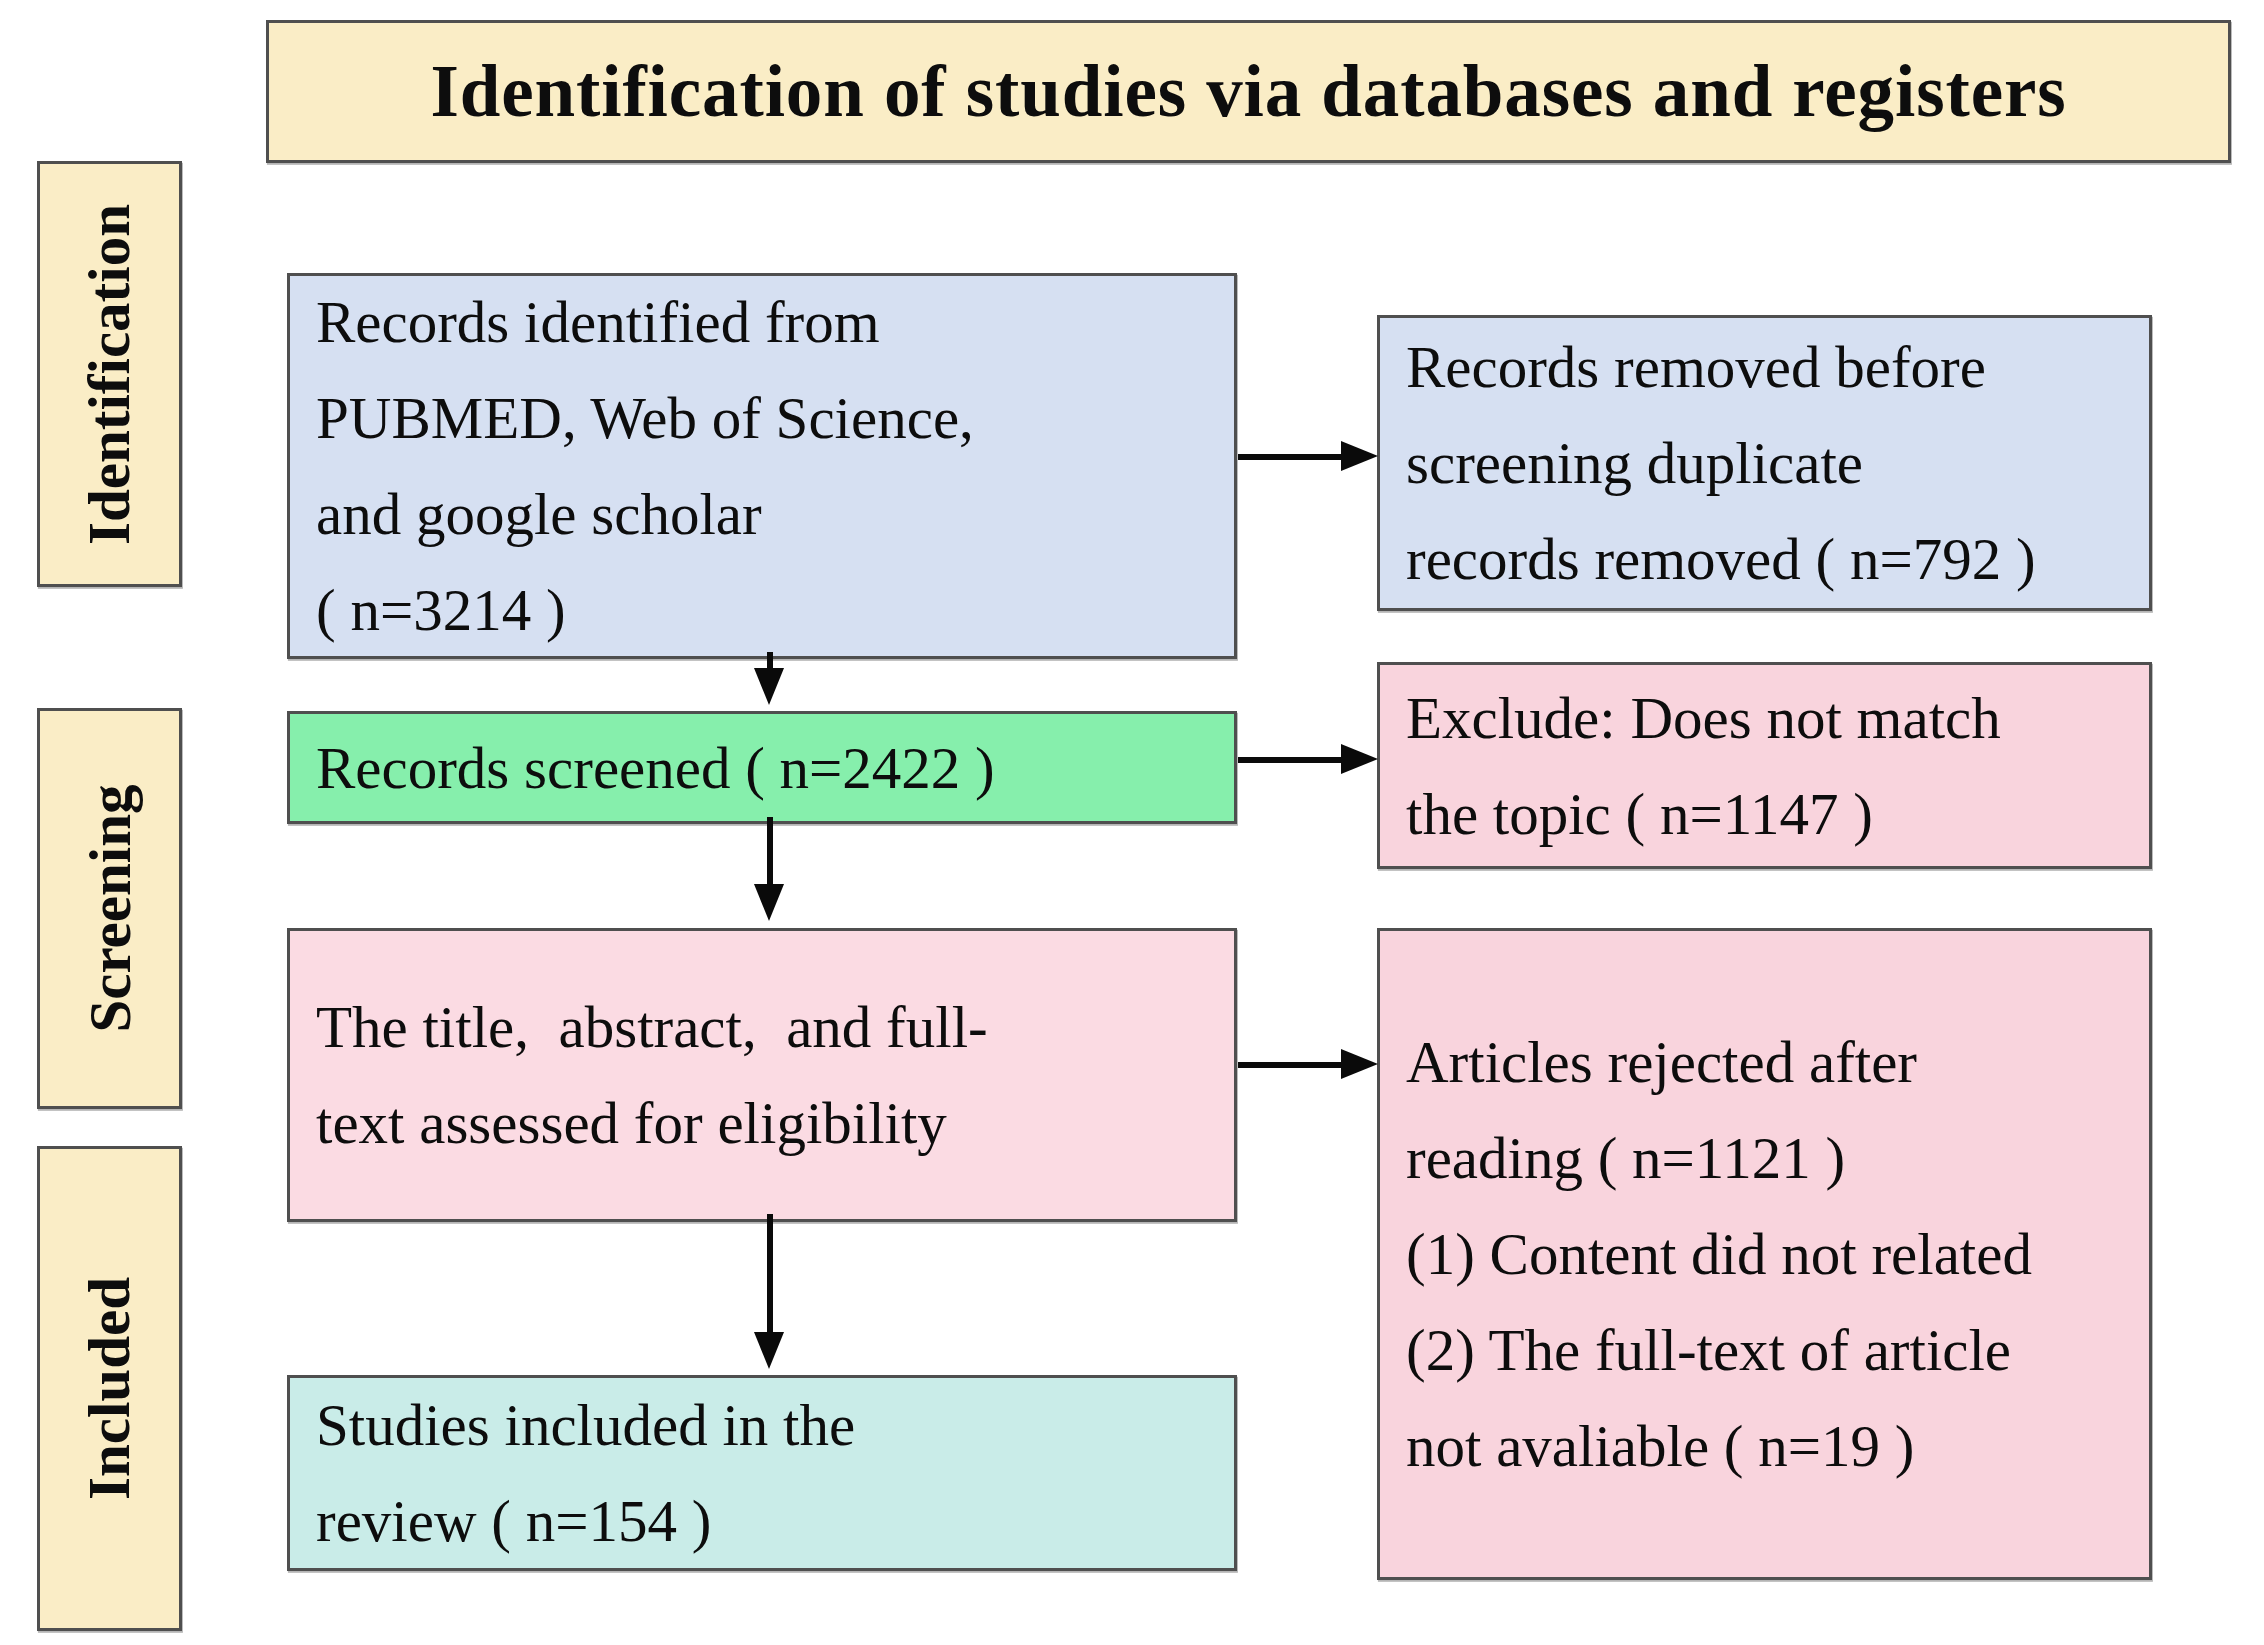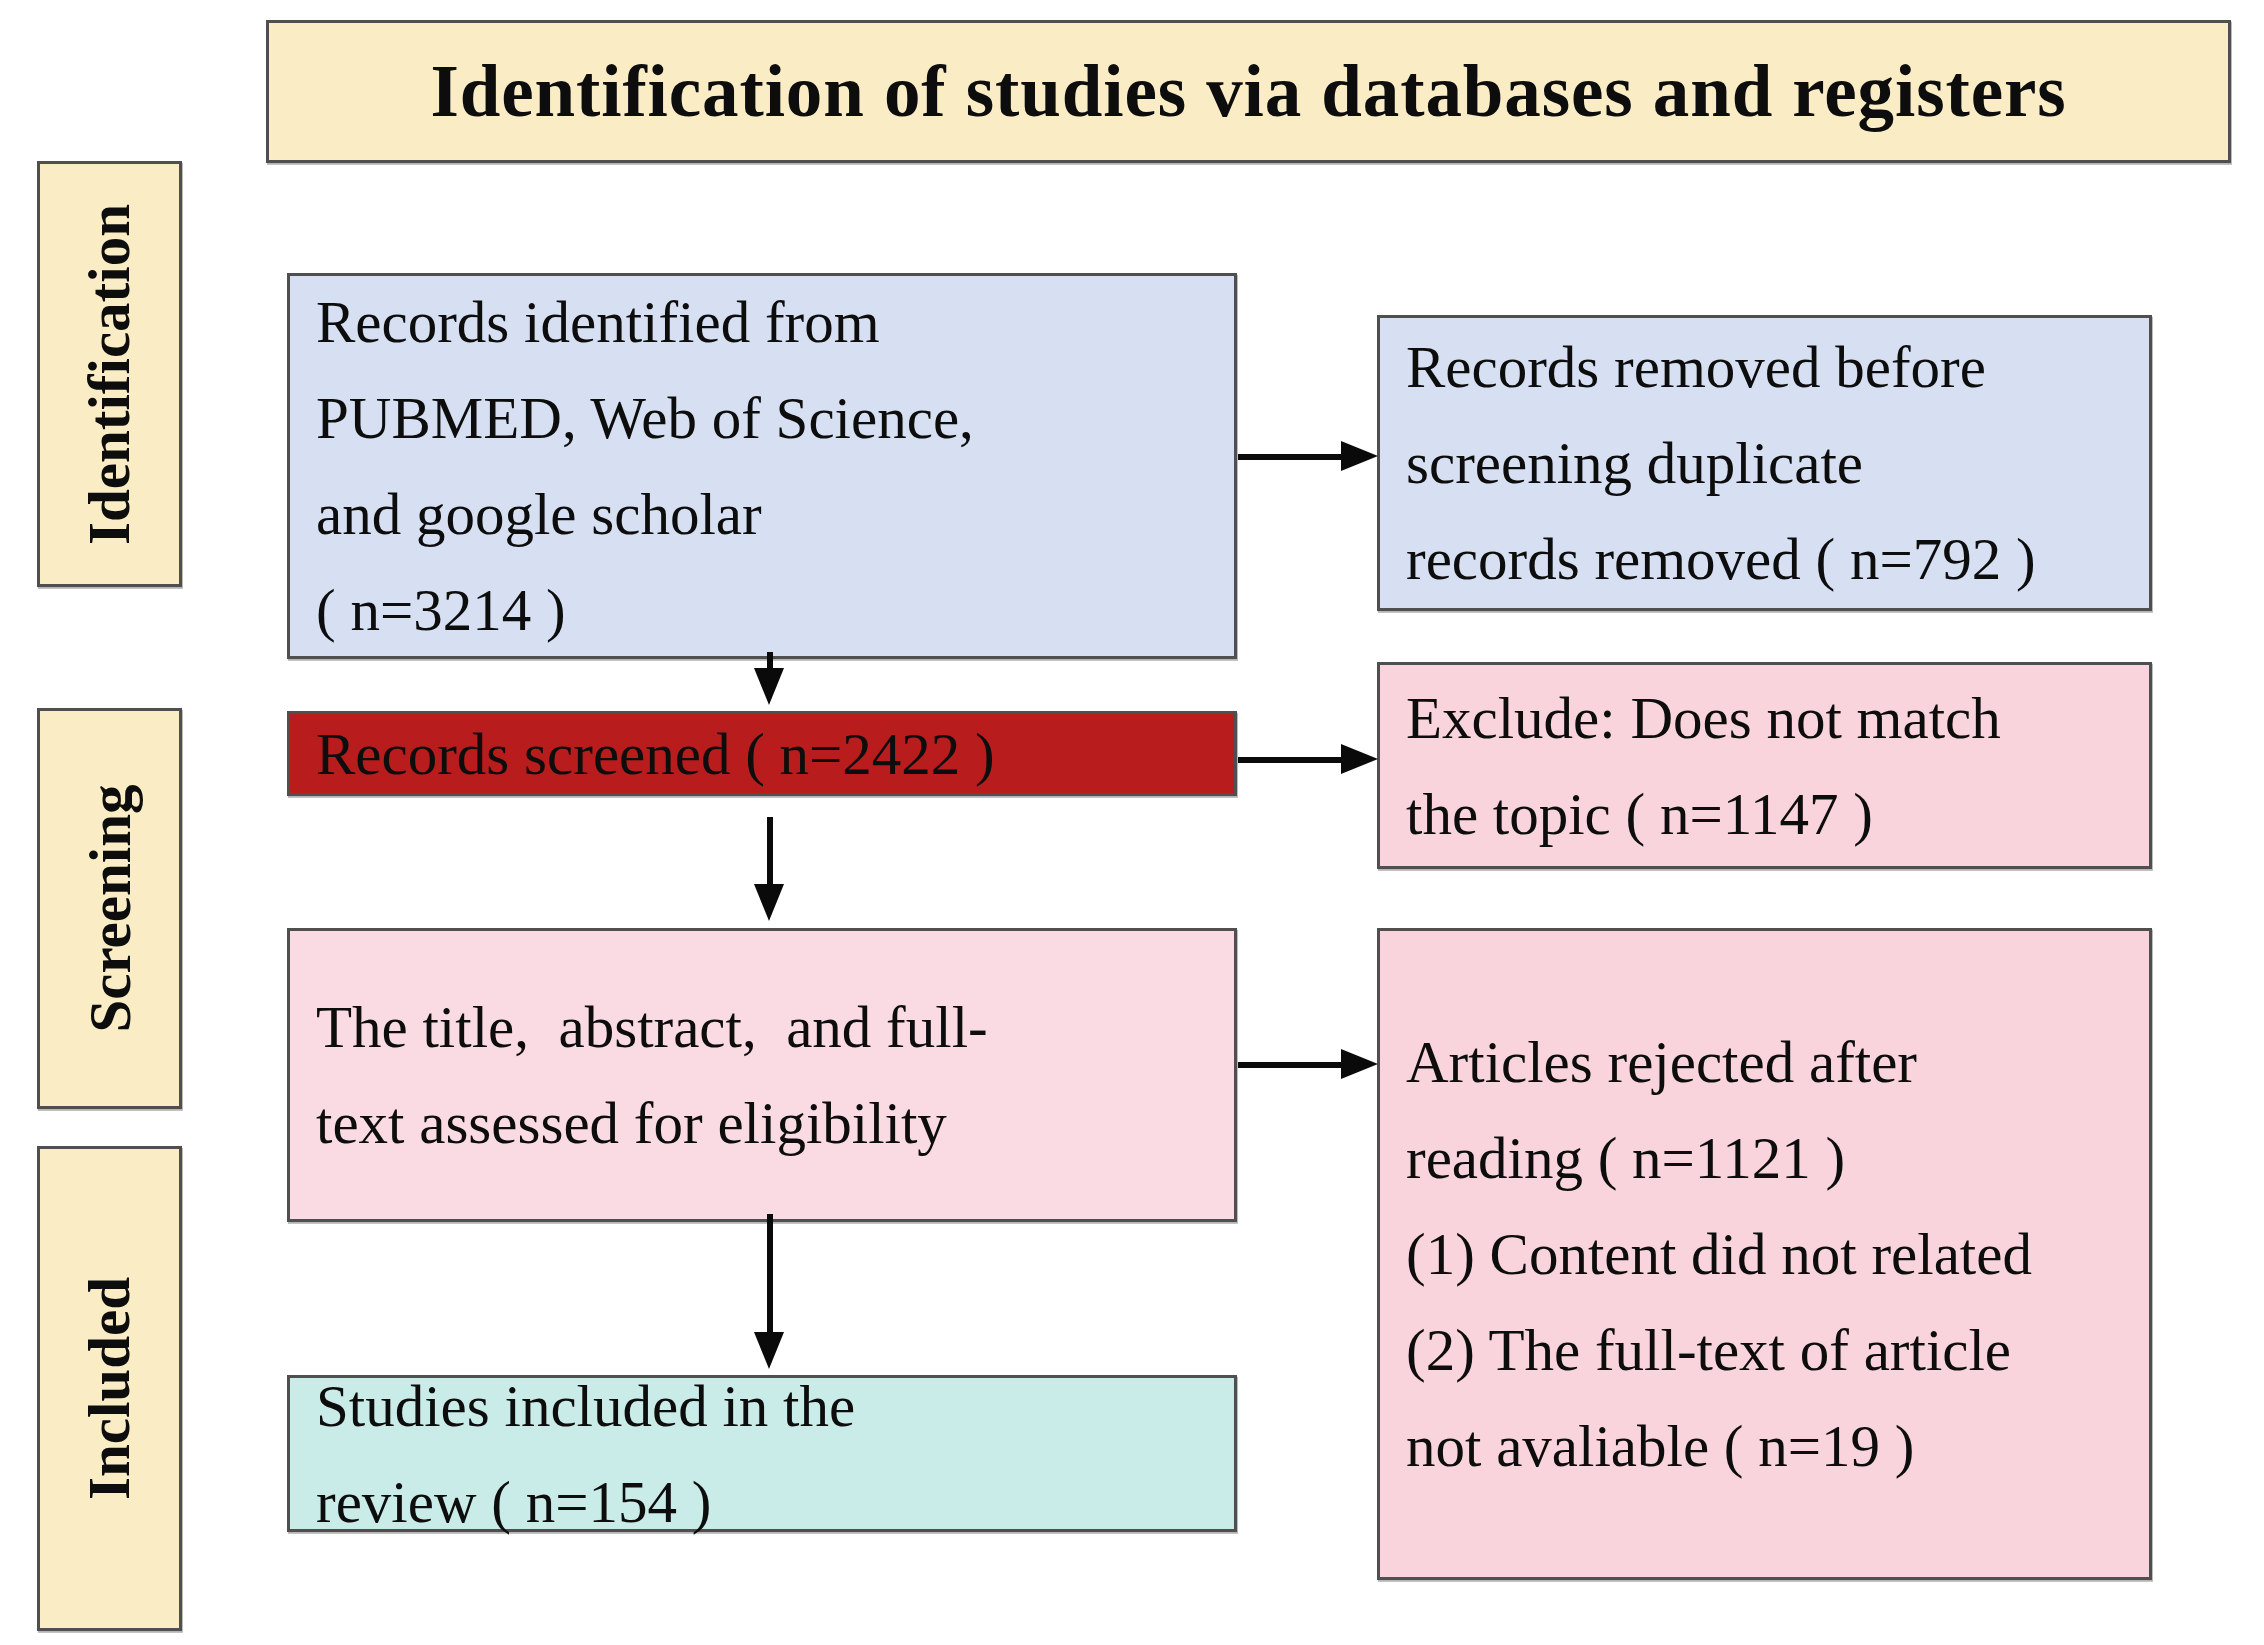--- a/index.html
+++ b/index.html
@@ -45,25 +45,25 @@
 
   .flow-box{padding:5.5px 26px;}
   .flow-box .line{
     font-size:59px;line-height:96px;white-space:pre;
   }
   .mid{left:287px;width:950px;}
   .right{left:1377px;width:775px;}
 
   .box-identified{top:266px;height:386px;background:#d6e0f2;}
   .box-removed{top:308px;height:296px;background:#d6e0f2;}
-  .box-screened{top:704px;height:85px;background:#b91c1c;}
+  .box-screened{top:704px;height:113px;background:#86efac;justify-content:flex-end;}
   .box-exclude{top:655px;height:207px;background:#f9d4dd;}
   .box-eligibility{top:921px;height:294px;background:#fbdbe3;}
   .box-rejected{top:921px;height:652px;background:#f9d4dd;}
-  .box-included{top:1368px;height:157px;background:#c9ece8;}
+  .box-included{top:1368px;height:196px;background:#c9ece8;}
 
   .arrow{position:absolute;}
   .arrow .shaft-h{position:absolute;height:5.5px;background:#0a0a0a;top:0;left:0;}
   .arrow .shaft-v{position:absolute;width:5.5px;background:#0a0a0a;top:0;left:0;}
   .head-right{
     position:absolute;width:0;height:0;
     border-top:15.6px solid transparent;
     border-bottom:15.6px solid transparent;
     border-left:37px solid #0a0a0a;
   }

